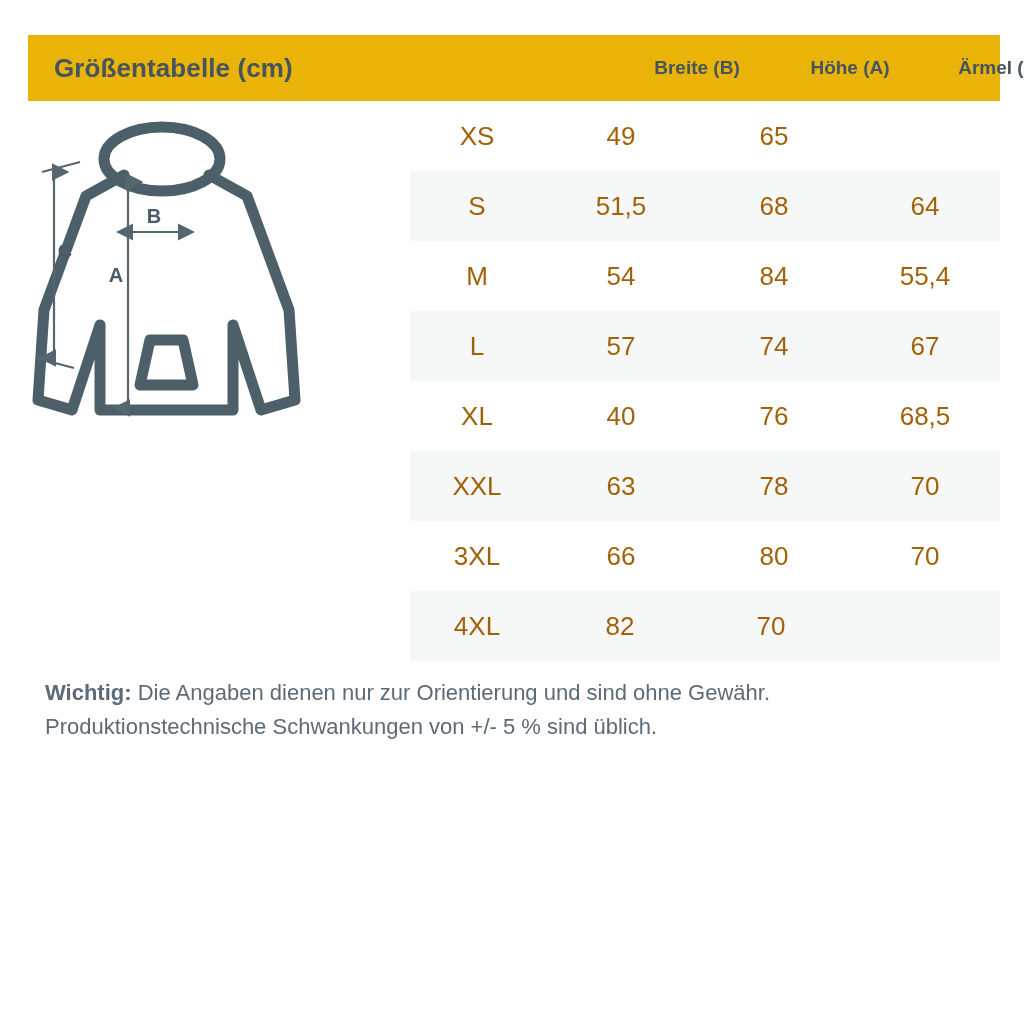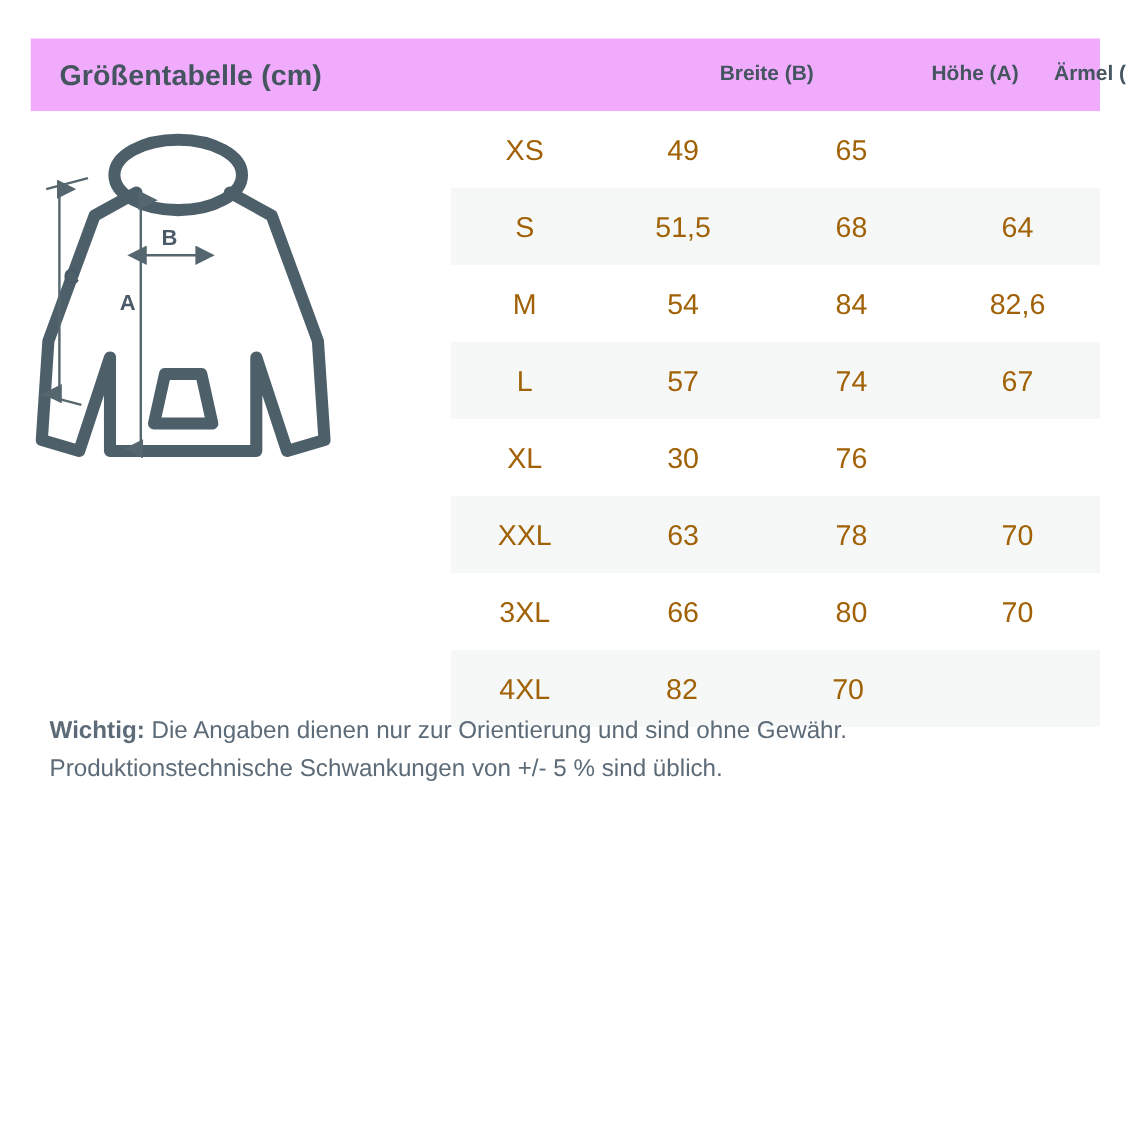--- a/index.html
+++ b/index.html
@@ -22,21 +22,21 @@
     box-sizing: border-box;
   }
 
   
   .header {
     position: absolute;
     left: 28px;
     top: 35px;
     width: 972px;
     height: 66px;
-    background: #f0abfc;
+    background: #eab308;
     display: flex;
     align-items: center;
     box-sizing: border-box;
   }
   .header-title {
     font-size: 26px;
     font-weight: bold;
     color: #44555f;
     padding-left: 26px;
     flex: 0 0 460px;
@@ -48,21 +48,21 @@
     align-items: center;
   }
   .header-col {
     font-size: 19px;
     font-weight: bold;
     color: #44555f;
     text-align: center;
   }
   .col-size   { flex: 0 0 106px; }
   .col-width  { flex: 0 0 154px; }
-  .col-height { flex: 0 0 152px; text-align: right; }
+  .col-height { flex: 0 0 152px; }
   .col-sleeve { flex: 0 0 150px; }
 
   
   .table-body {
     position: absolute;
     left: 410px;
     top: 101px;
     width: 590px;
   }
   .row {
@@ -90,21 +90,21 @@
     left: 28px;
     top: 110px;
     width: 382px;
     height: 350px;
   }
 
   
   .note {
     position: absolute;
     left: 45px;
-    top: 647px;
+    top: 676px;
     width: 940px;
     font-size: 22px;
     line-height: 34px;
     color: #5c6b77;
   }
 </style>
 </head>
 <body>
 
 <div class="page">
@@ -131,34 +131,35 @@
       <div class="cell size">S</div>
       <div class="cell width">51,5</div>
       <div class="cell height">68</div>
       <div class="cell sleeve">64</div>
     </div>
 
     <div class="row">
       <div class="cell size">M</div>
       <div class="cell width">54</div>
       <div class="cell height">84</div>
-      <div class="cell sleeve">82,6</div>
+      <div class="cell sleeve">55,4</div>
     </div>
 
     <div class="row alt">
       <div class="cell size">L</div>
       <div class="cell width">57</div>
       <div class="cell height">74</div>
       <div class="cell sleeve">67</div>
     </div>
 
     <div class="row">
       <div class="cell size">XL</div>
-      <div class="cell width">30</div>
+      <div class="cell width">40</div>
       <div class="cell height">76</div>
+      <div class="cell sleeve">68,5</div>
     </div>
 
     <div class="row alt">
       <div class="cell size">XXL</div>
       <div class="cell width">63</div>
       <div class="cell height">78</div>
       <div class="cell sleeve">70</div>
     </div>
 
     <div class="row">

